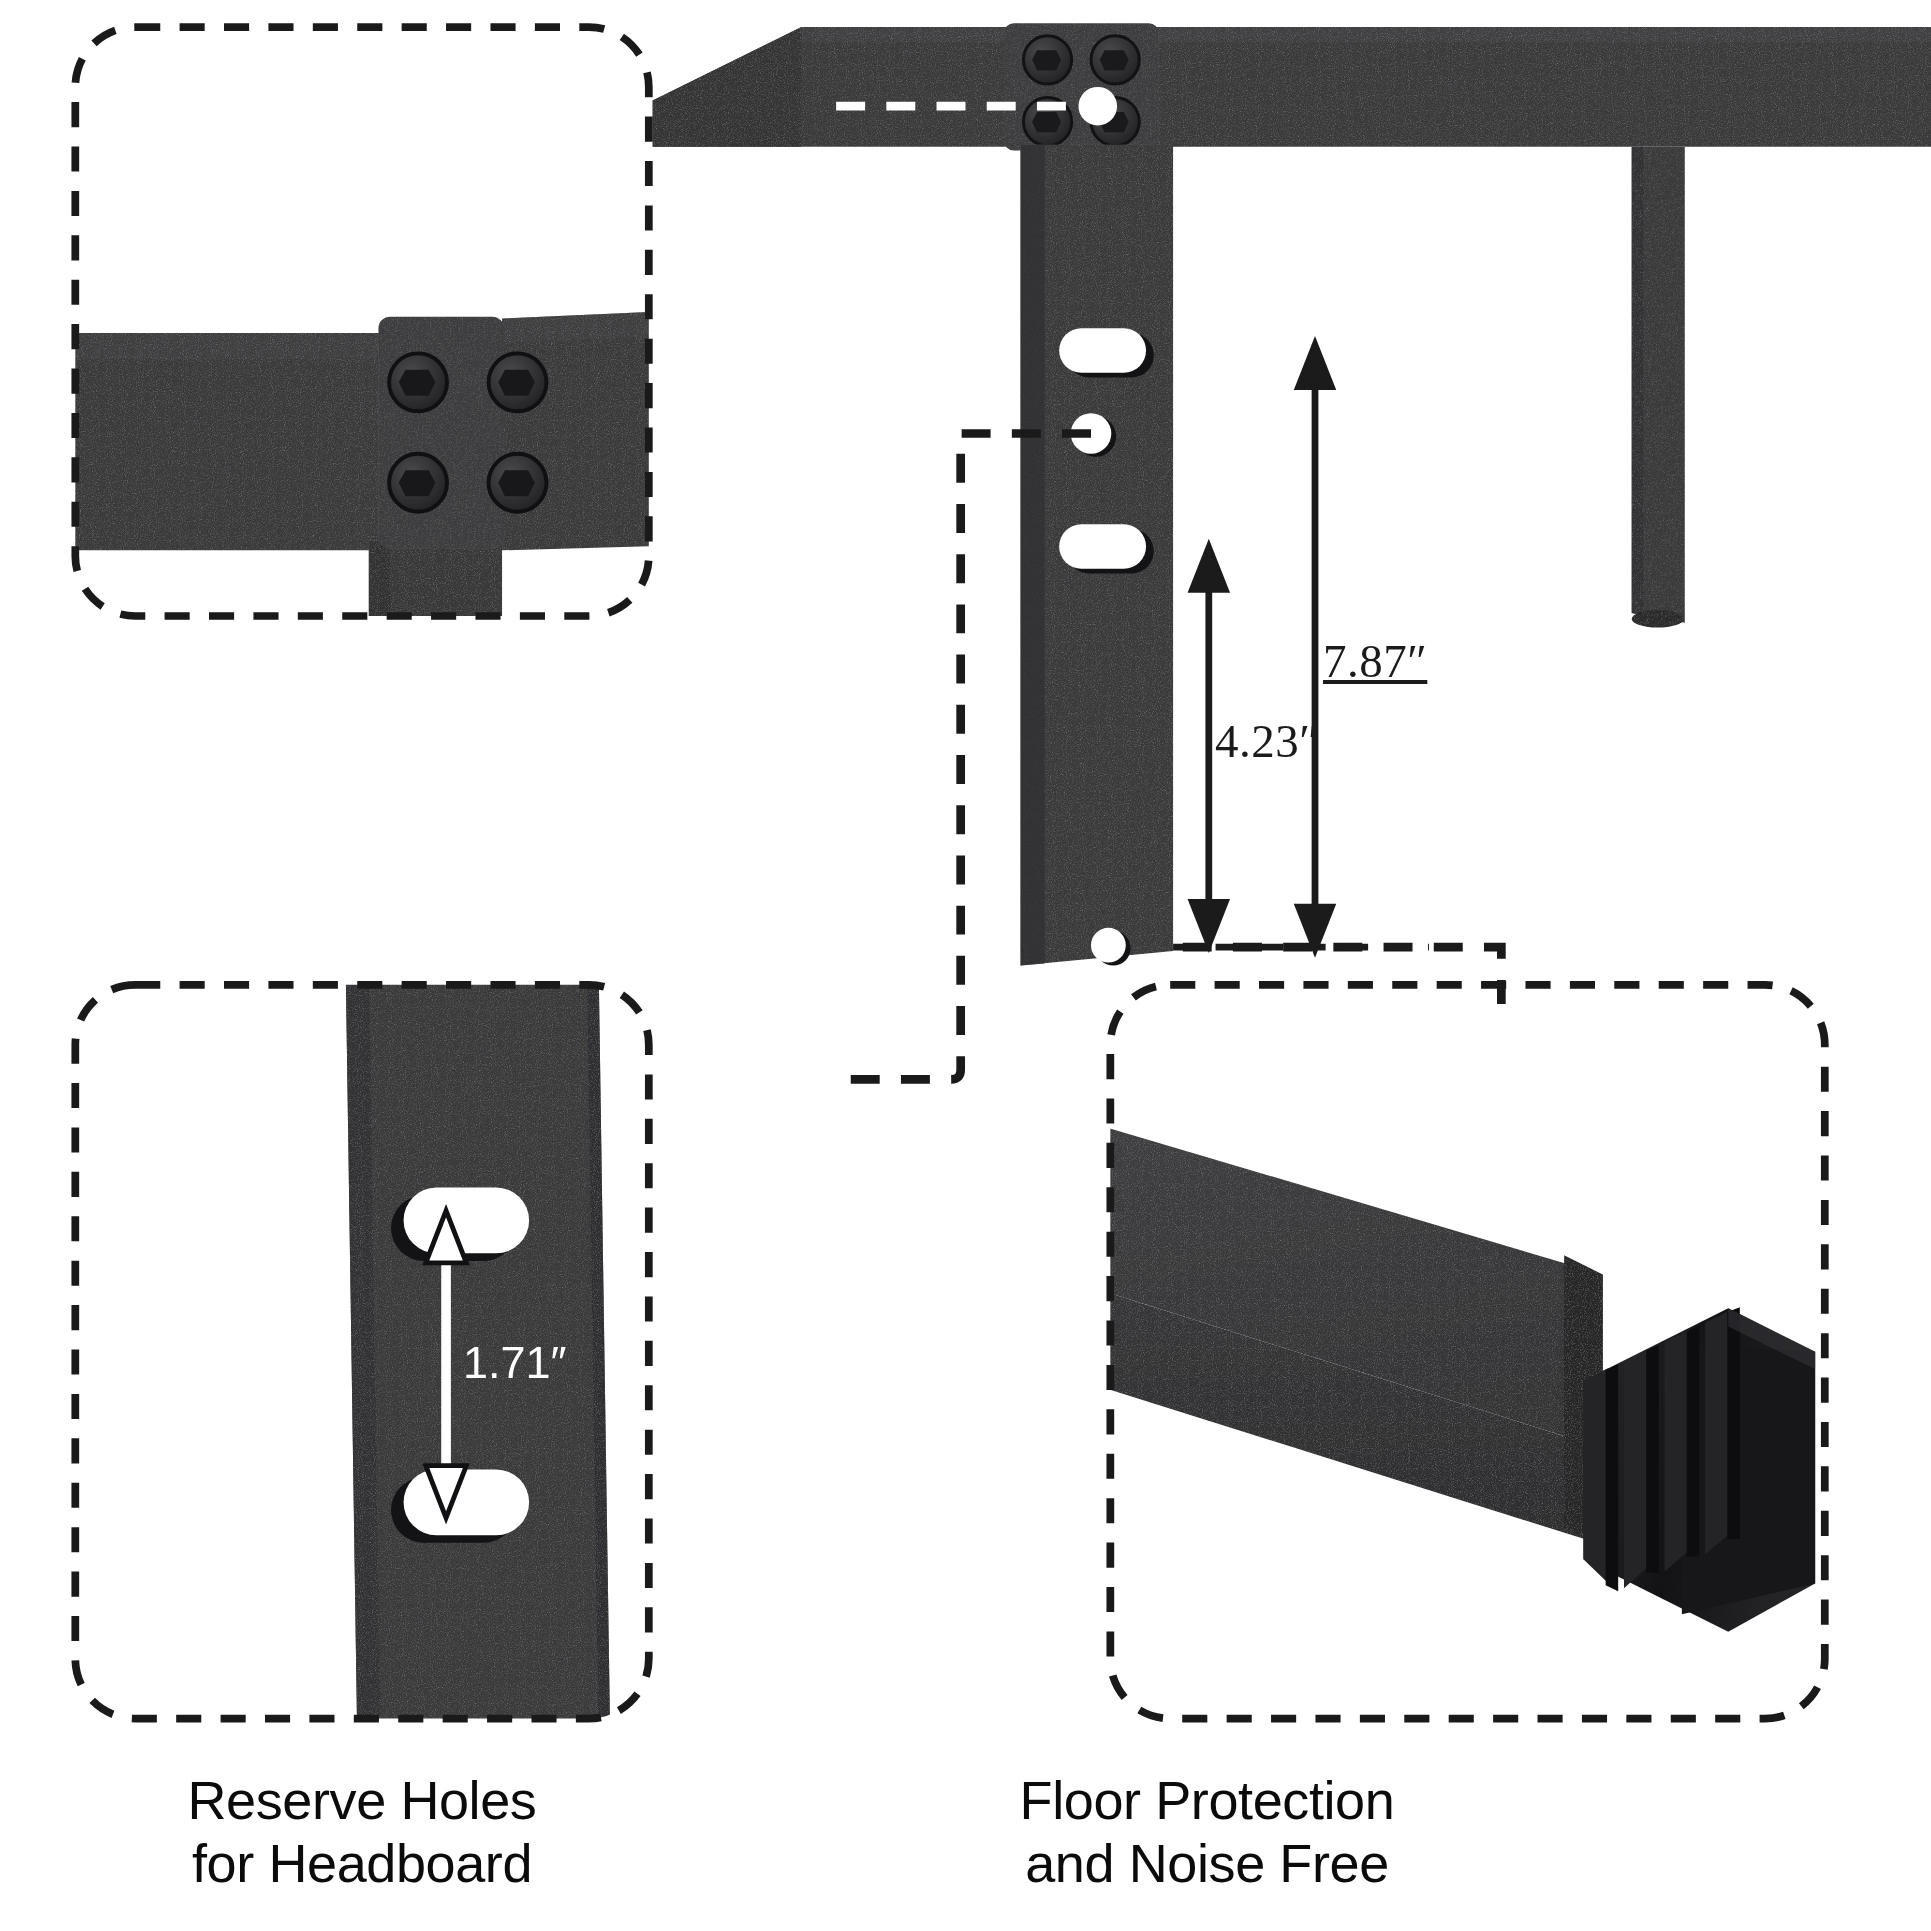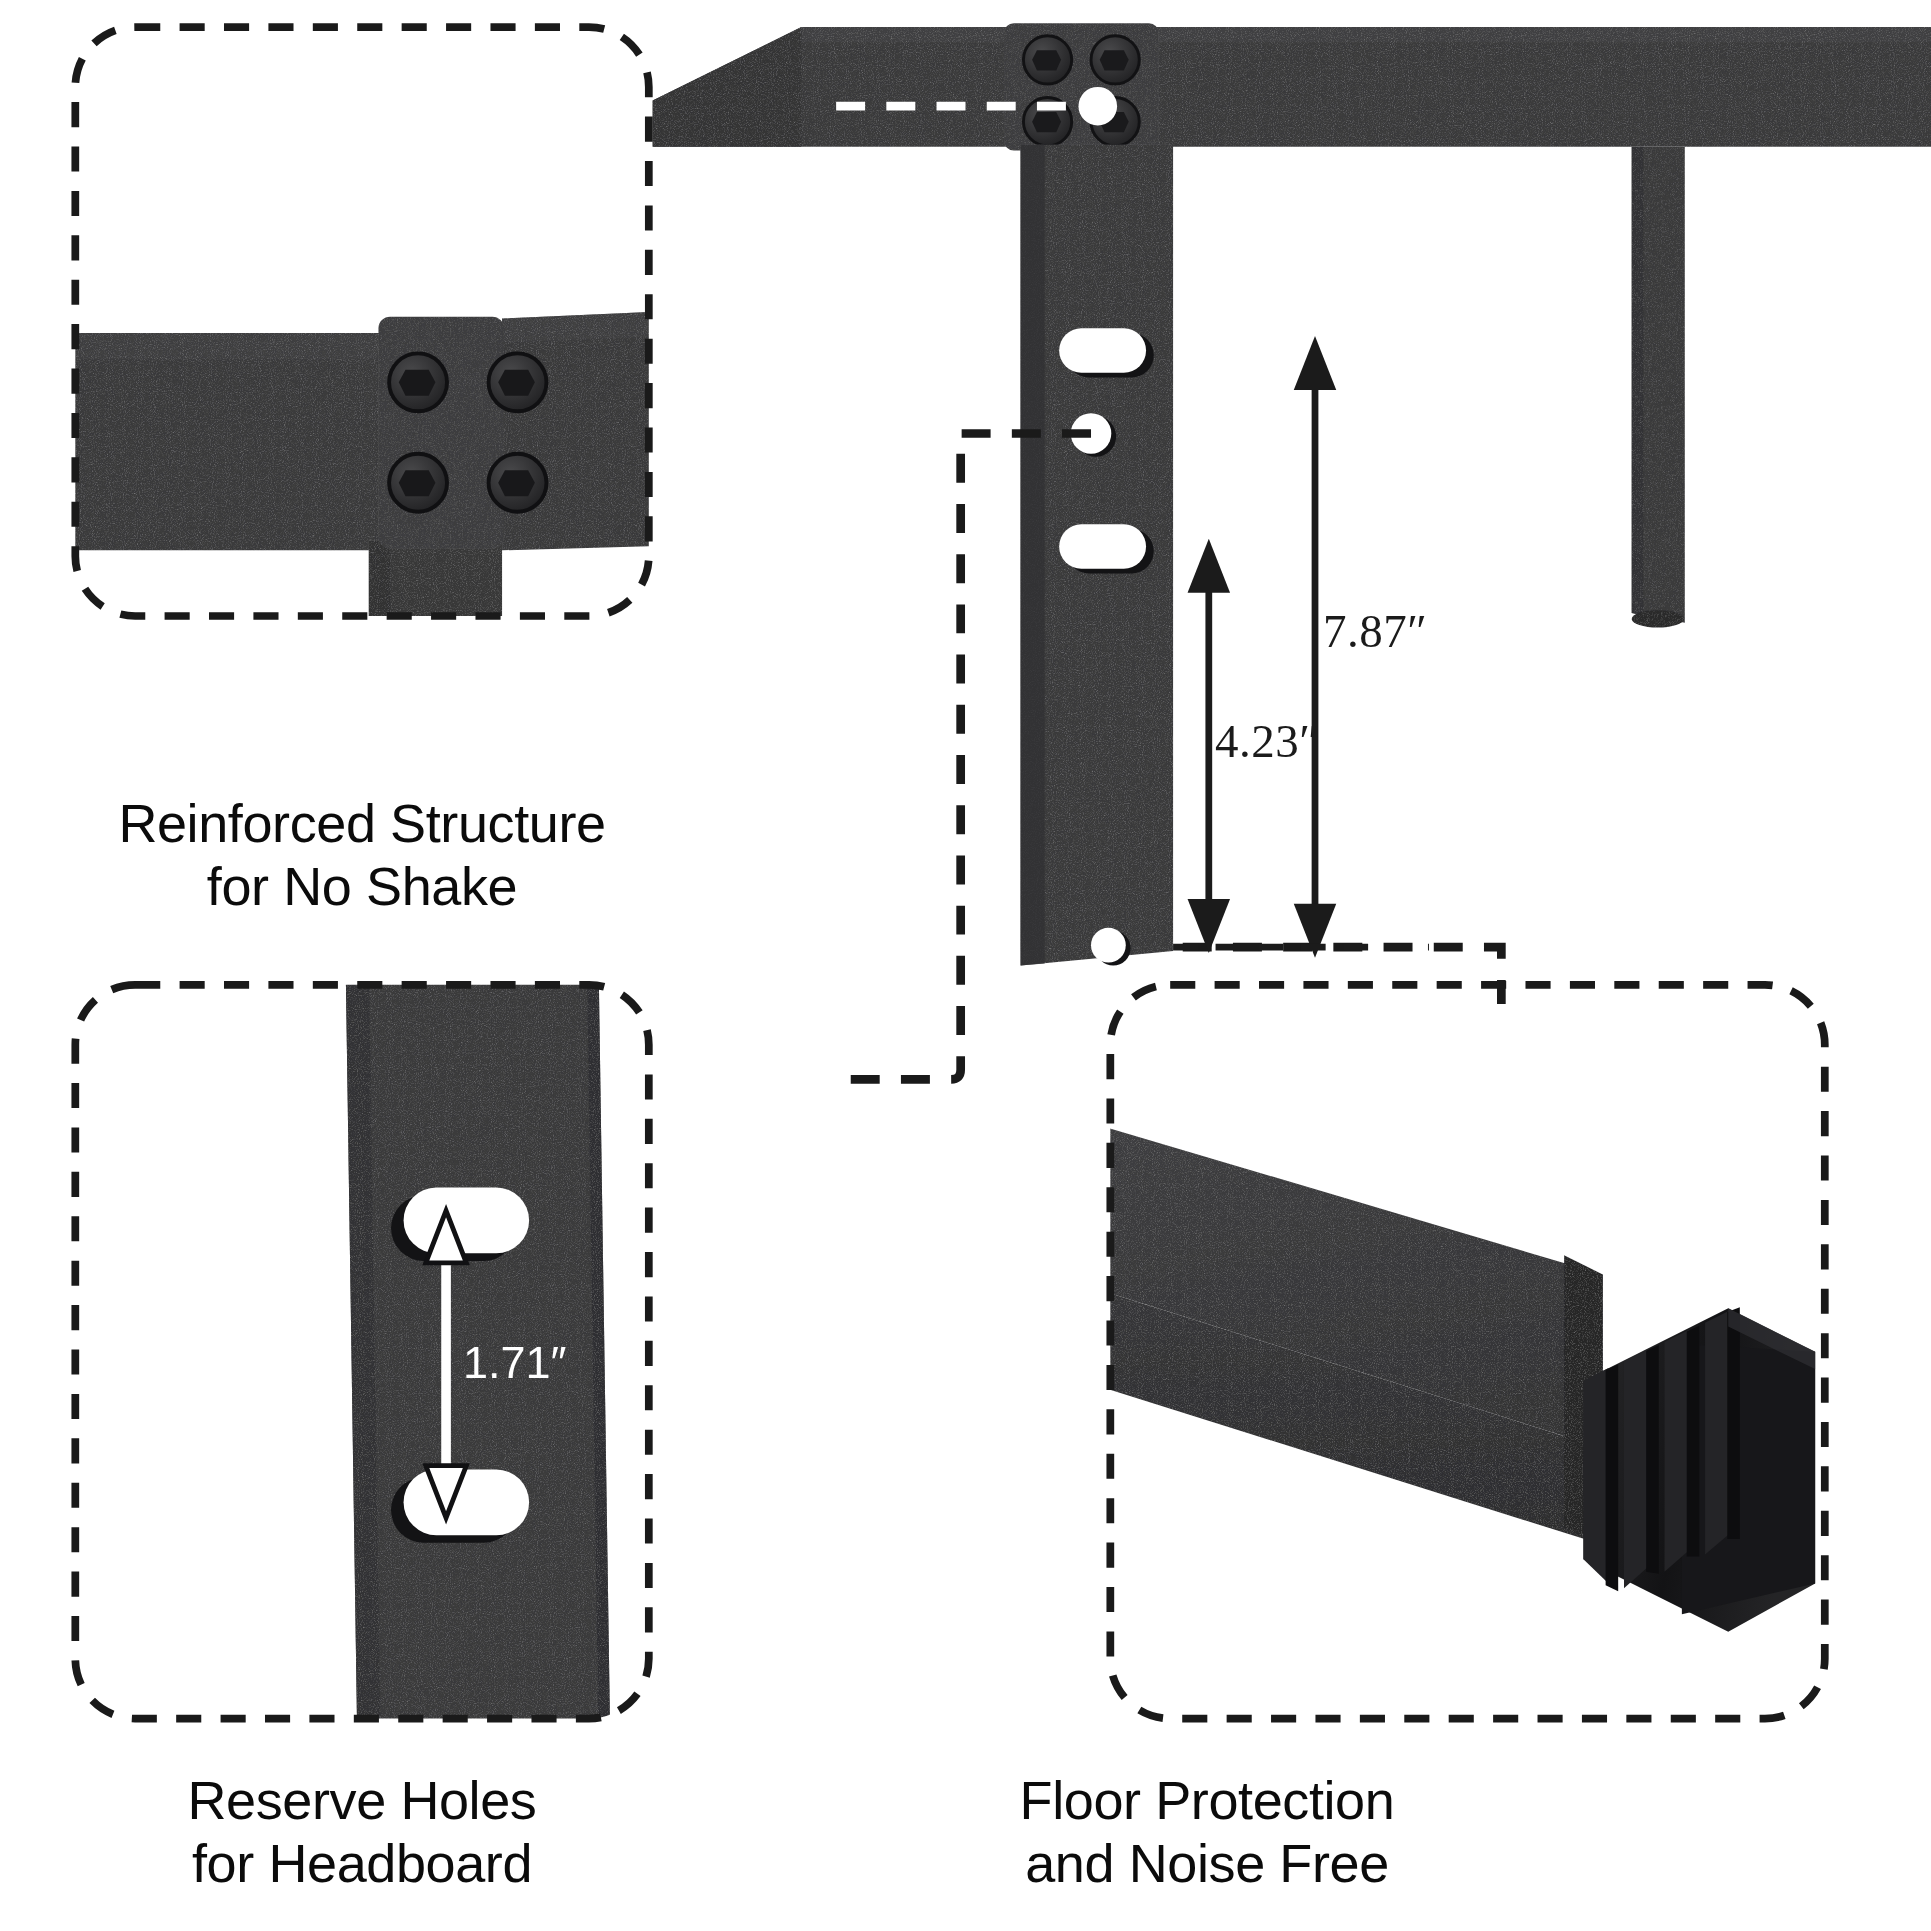--- a/index.html
+++ b/index.html
@@ -25,21 +25,21 @@
   #cap-3{left:874px; top:1769px; width:666px;}
 
   .dim-label{
     position:absolute;
     font-family:"Liberation Serif",serif;
     font-size:47px;
     color:#1b1b1b;
     white-space:nowrap;
     letter-spacing:0.5px;
   }
-  #dim-787{left:1323px; top:604px;}
+  #dim-787{left:1323px; top:634px;text-decoration:underline;}
   #dim-551{left:1215px; top:714px;}
 
   #dim-236{
     position:absolute;
     left:463px; top:1337px;
     font-family:"Liberation Sans",sans-serif;
     font-size:45px;
     color:#ffffff;
     white-space:nowrap;
     letter-spacing:0px;
@@ -289,22 +289,20 @@
             <path d="M 1789,1359 L 1802,1354 L 1802,1594 L 1789,1594 Z" fill="#0d0d0f"></path>
           </g>
 
           <path d="M 1790,1355 L 1880,1400 L 1880,1418 L 1790,1374 Z" fill="#313134" opacity="0.7"></path>
         </g>
       </g>
       <rect x="1150" y="1020" width="740" height="760" rx="62" fill="none" stroke="#1a1a1a" stroke-width="8" stroke-dasharray="26 20"></rect>
     </g>
   </svg>
 
-  <div class="caption" id="cap-1">Reinforced Structure
-for No Shake</div>
 
   <div class="caption" id="cap-3">Floor Protection
 and Noise Free</div>
 
   <div class="caption" id="cap-2">Reserve Holes
 for Headboard</div>
 
   <div class="dim-label" id="dim-787">7.87″</div>
 
   <div class="dim-label" id="dim-551">4.23″</div>

